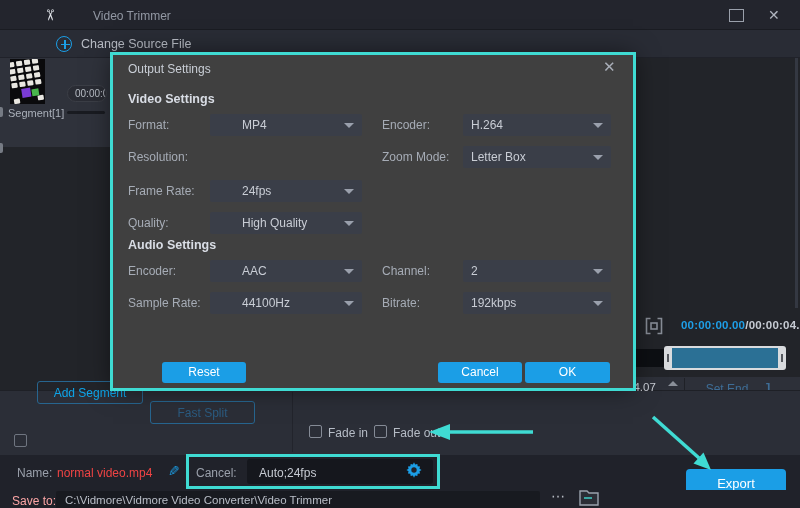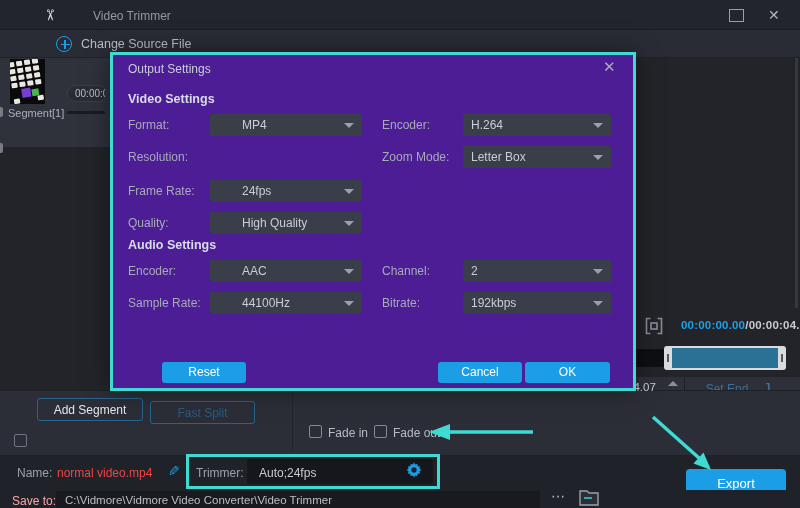--- a/index.html
+++ b/index.html
@@ -48,21 +48,21 @@
   .spin-dn{top:390px;border-top:5px solid #8a8f99;}
   .end-div{left:684px;top:378px;width:1px;height:21px;background:#1f2127;}
   .set-end{left:694px;top:382px;width:66px;text-align:center;font-size:12px;color:#3e6d96;}
   .set-end-br{left:766px;top:380px;font-size:13px;font-weight:700;color:#3e6d96;}
 
   
   .controls{left:0;top:390px;width:800px;height:65px;background:#2b2e37;border-top:1px solid #1e2026;}
   .v-div{left:292px;top:392px;width:1px;height:60px;background:#22242c;}
   .btn-outline{border:1px solid #27658f;border-radius:3px;background:transparent;
     font-size:12px;text-align:center;}
-  .add-seg{left:37px;top:398px;width:106px;height:23px;line-height:22px;color:#e5e5e5;}
+  .add-seg{left:37px;top:381px;width:106px;height:23px;line-height:22px;color:#0ea5e9;}
   .fast-split{left:150px;top:401px;width:105px;height:23px;line-height:22px;color:#2b5b80;}
   .cb{width:13px;height:13px;border:1.5px solid #858b96;border-radius:2px;background:transparent;}
   .merge-cb{left:14px;top:434px;border-color:#6f7580;}
   .merge-label{left:33px;top:435px;font-size:12px;color:#a8aeb8;margin-top:48px;}
   .fadein-cb{left:309px;top:425px;}
   .fadein-label{left:328px;top:426px;font-size:12px;color:#b6bcc6;}
   .fadeout-cb{left:374px;top:425px;}
   .fadeout-label{left:393px;top:426px;font-size:12px;color:#b6bcc6;}
 
   
@@ -77,21 +77,21 @@
     color:#fff;font-size:13px;text-align:center;line-height:29px;}
 
   
   .savebar{left:0;top:490px;width:800px;height:18px;background:#20222a;}
   .save-label{left:12px;top:494px;font-size:12px;color:#fca5a5;}
   .save-input{left:56px;top:491px;width:484px;height:22px;background:#181a20;border-radius:2px;}
   .save-path{left:65px;top:494px;font-size:11.5px;color:#b9bec7;white-space:nowrap;}
   .browse{left:545px;top:489px;width:26px;height:18px;font-size:14px;color:#b5bac2;text-align:center;line-height:14px;}
 
   
-  .dialog{left:113px;top:55px;width:520px;height:333px;background:#4c1d95;z-index:5;
+  .dialog{left:113px;top:55px;width:520px;height:333px;background:#404040;z-index:5;
     box-shadow:0 0 24px rgba(0,0,0,.55);}
   .dlg{position:absolute;box-sizing:border-box;}
   .dlg-title{left:15px;top:7px;font-size:12px;color:#c9ced6;}
   .dlg-close{left:490px;top:3px;font-size:15px;color:#a9aeb8;}
   .dlg-section{font-size:12.5px;font-weight:700;color:#d9dde5;}
   .sec-video{left:15px;top:37px;}
   .sec-audio{left:15px;top:183px;}
   .flabel{font-size:12px;color:#a6acb6;}
   .dd{height:22px;background:#3a3e48;border-radius:2px;display:flex;align-items:center;
     justify-content:space-between;padding:0 8px;font-size:12px;color:#c9cdd5;}
@@ -195,21 +195,21 @@
   <span class="abs merge-label">Merge into one</span>
   <span class="abs cb fadein-cb"></span>
   <span class="abs fadein-label">Fade in</span>
   <span class="abs cb fadeout-cb"></span>
   <span class="abs fadeout-label">Fade out</span>
 
   <div class="abs namebar"></div>
   <span class="abs name-label">Name:</span>
   <span class="abs name-value">normal video.mp4</span>
   <span class="abs pencil">✎</span>
-  <span class="abs output-label">Trimmer:</span>
+  <span class="abs output-label">Cancel:</span>
   <div class="abs output-input"></div>
   <span class="abs output-value">Auto;24fps</span>
   <span class="abs" style="left:405px;top:461px;">
     <svg width="18" height="18" viewBox="0 0 20 20" fill="#1b9ee6">
       <path d="M10 1.5 l1.2 2.3 2.5-.6 .4 2.6 2.6.4-.6 2.5 2.3 1.3-2.3 1.3 .6 2.5-2.6.4-.4 2.6-2.5-.6L10 18.5l-1.2-2.3-2.5.6-.4-2.6-2.6-.4 .6-2.5L1.6 10l2.3-1.3-.6-2.5 2.6-.4 .4-2.6 2.5.6z"></path>
       <circle cx="10" cy="10" r="3" fill="#20222a"></circle>
     </svg>
   </span>
   <div class="abs export-btn">Export</div>
 

